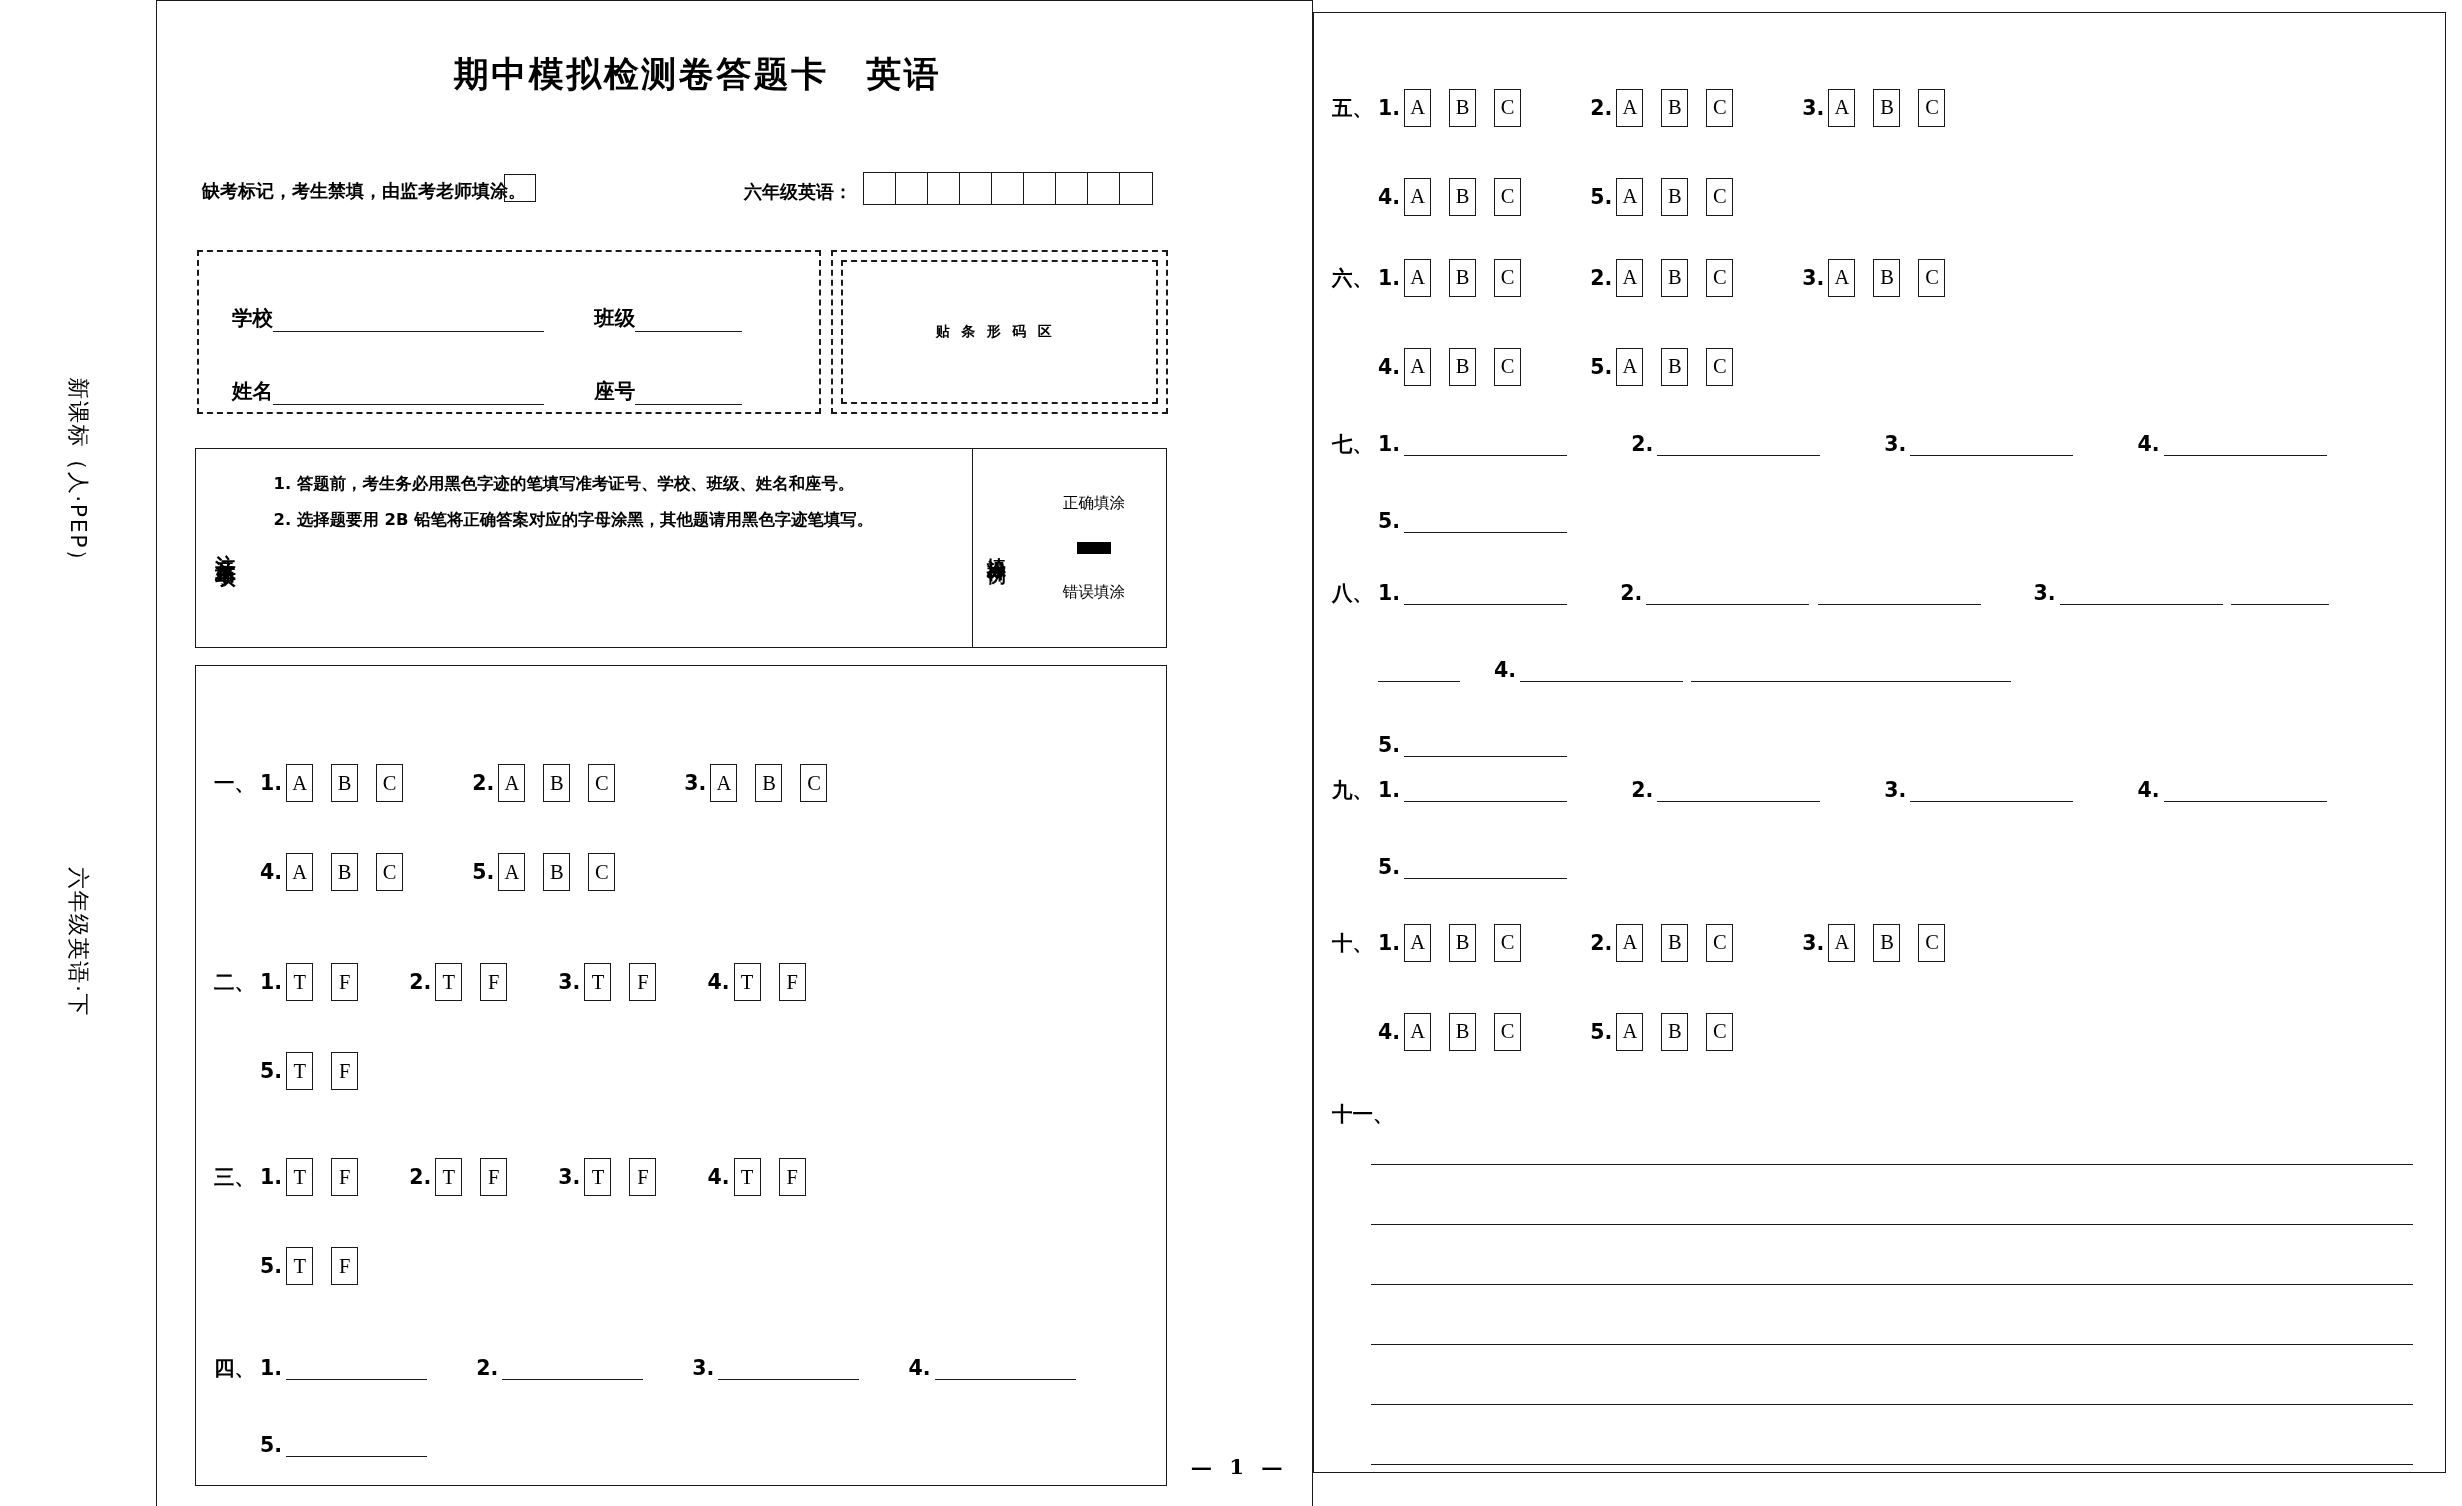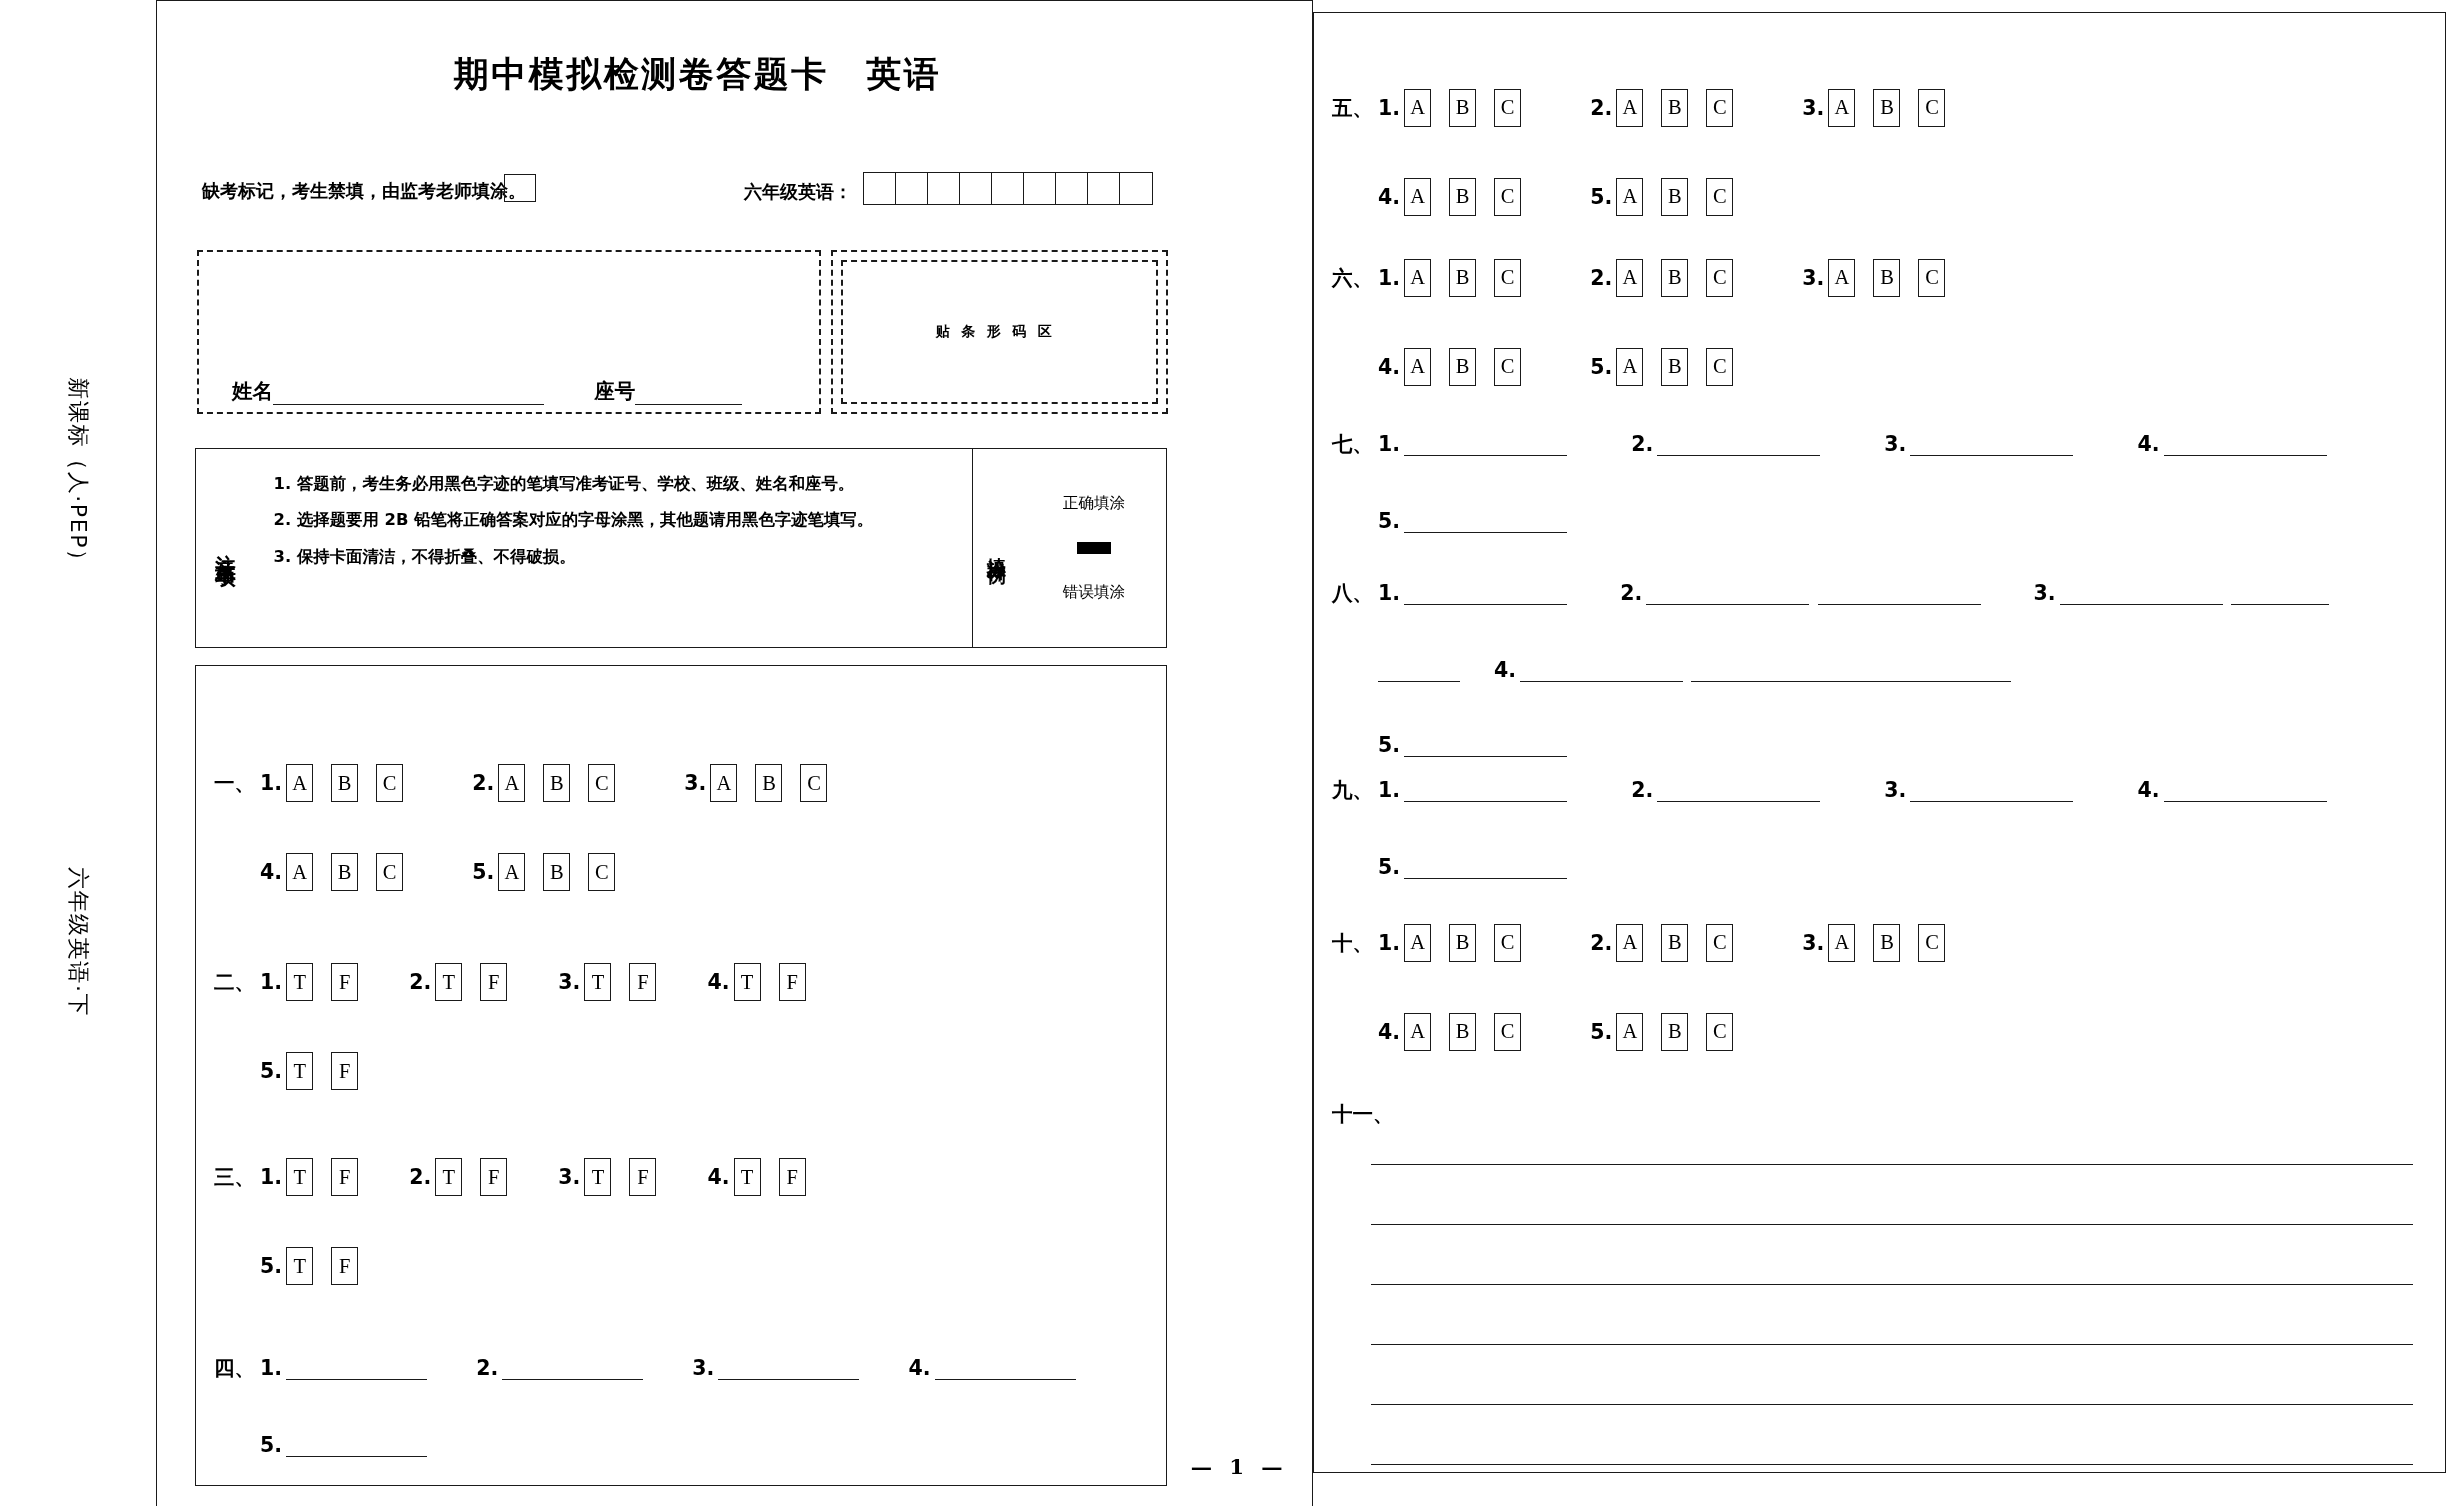--- a/index.html
+++ b/index.html
@@ -186,39 +186,43 @@
     <div class="cell"></div>
     <div class="cell"></div>
     <div class="cell"></div>
     <div class="cell"></div>
     <div class="cell"></div>
     <div class="cell"></div>
   </div>
 </div>
 
 <div id="info-box">
+  <div class="info-line" id="info-row1">
+    <span class="fld"><span>学校</span><span class="rule w-long"></span></span>
+    <span class="gap"></span>
+    <span class="fld"><span>班级</span><span class="rule w-short"></span></span>
+  </div>
   <div class="info-line" id="info-row2">
     <span class="fld"><span>姓名</span><span class="rule w-long"></span></span>
     <span class="gap"></span>
     <span class="fld"><span>座号</span><span class="rule w-short"></span></span>
   </div>
 </div>
 
 <div id="barcode-box">
   <div id="barcode-inner">贴条形码区</div>
 </div>
 
 <div id="notice-box">
   <div id="notice-label">
     <span>注意事项</span>
   </div>
   <ul id="notice-list">
     <li>1. 答题前，考生务必用黑色字迹的笔填写准考证号、学校、班级、姓名和座号。</li>
     <li>2. 选择题要用 2B 铅笔将正确答案对应的字母涂黑，其他题请用黑色字迹笔填写。</li>
-    <li>3. 保持卡面清洁，不得折叠、不得破损。</li>
   </ul>
   <div id="sample-label">
     <span>填涂样例</span>
   </div>
   <div id="sample-box">
     <div class="sample-txt">正确填涂</div>
     <div id="sample-mark"></div>
     <div class="sample-txt">错误填涂</div>
   </div>
 </div>

